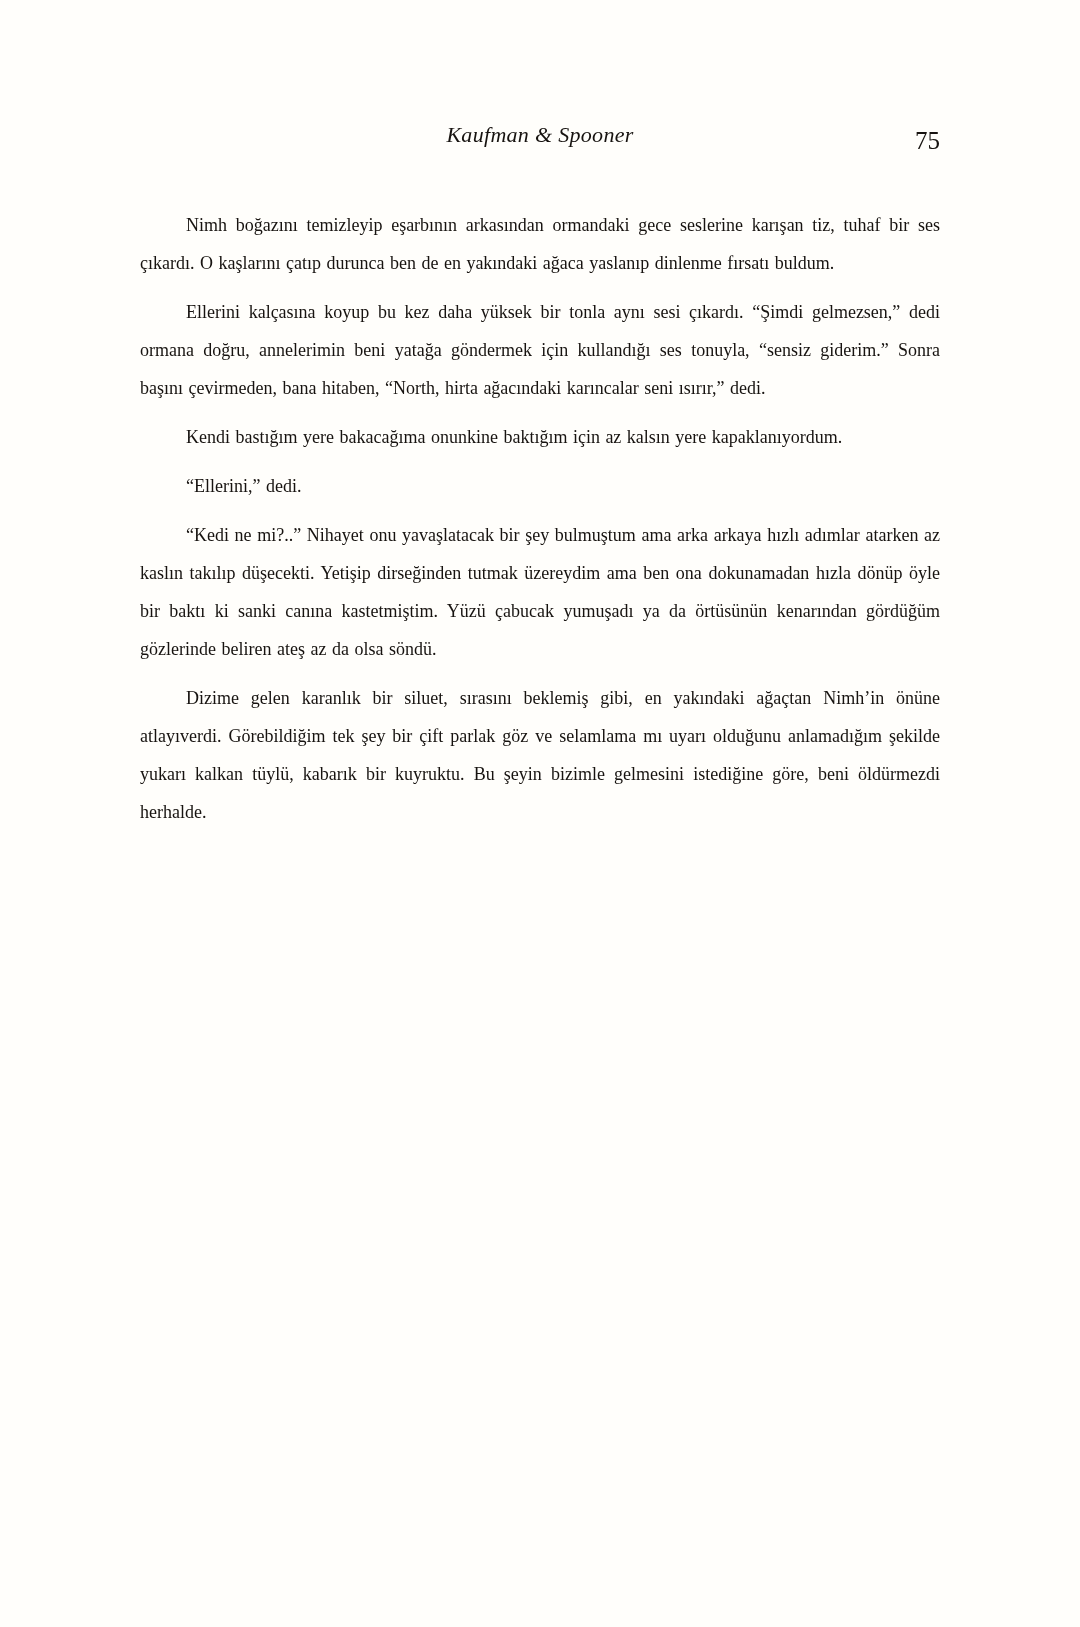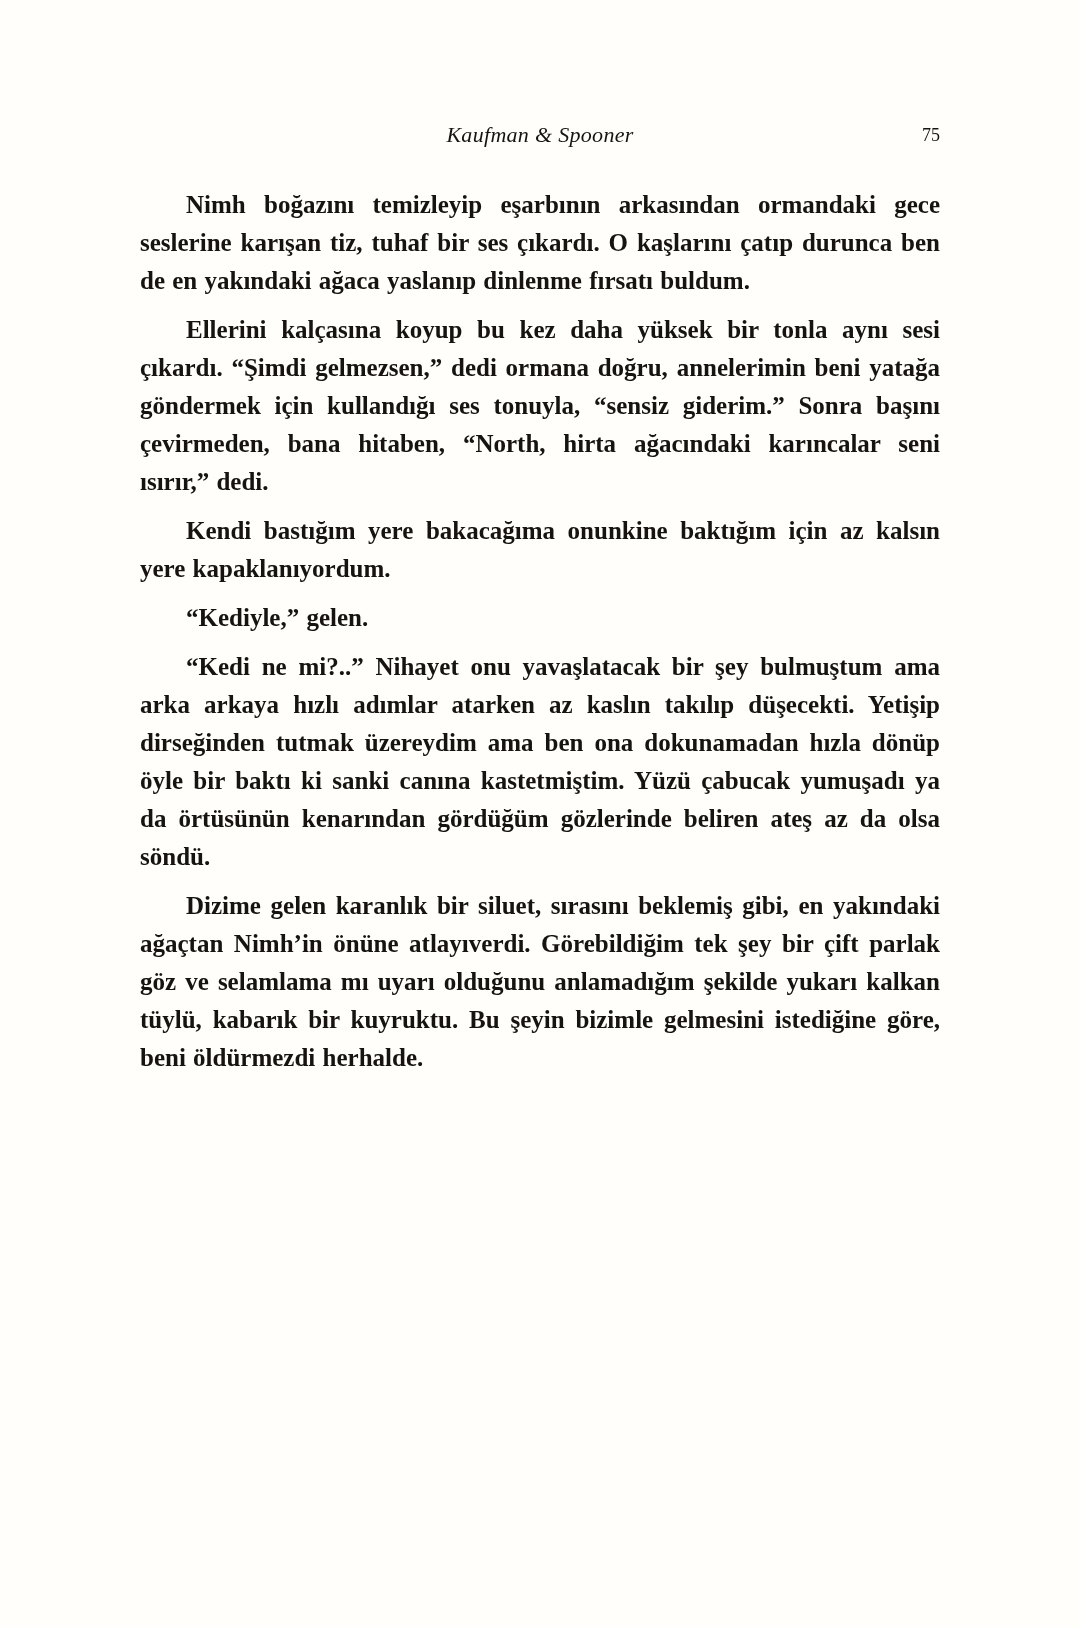--- a/index.html
+++ b/index.html
@@ -16,59 +16,58 @@
     background: #fffefb;
     box-sizing: border-box;
     padding: 120px 140px 60px 140px;
     font-family: "Liberation Serif", "DejaVu Serif", serif;
     color: #171310;
     overflow: hidden;
   }
   .page-header {
     position: relative;
     height: 30px;
-    margin-bottom: 36px;
+    margin-bottom: 56px;
     font-size: 22px;
     line-height: 30px;
   }
   .running-title {
     display: block;
     text-align: center;
     font-style: italic;
     letter-spacing: 0.3px;
   }
   .page-number {
     position: absolute;
     right: 0;
-    top: 0;
+    top: 6px;
     font-style: normal;
-    font-size: 18px;
+    font-size: 25px;
   }
   .page-body p {
     margin: 0 0 11px 0;
-    font-size: 25px;
+    font-size: 18px;
     line-height: 38px;
     text-align: justify;
     text-indent: 46px;
     word-spacing: 1px;
-    font-weight: bold;
   }
 </style>
 </head>
 <body>
 
 <div class="book-page">
 
   <div class="page-header">
     <span class="running-title">Kaufman &amp; Spooner</span>
     <span class="page-number">75</span>
   </div>
 
   <div class="page-body">
     <p>Nimh boğazını temizleyip eşarbının arkasından ormandaki gece seslerine karışan tiz, tuhaf bir ses çıkardı. O kaşlarını çatıp durunca ben de en yakındaki ağaca yaslanıp dinlenme fırsatı buldum.</p>
     <p>Ellerini kalçasına koyup bu kez daha yüksek bir tonla aynı sesi çıkardı. “Şimdi gelmezsen,” dedi ormana doğru, annelerimin beni yatağa göndermek için kullandığı ses tonuyla, “sensiz giderim.” Sonra başını çevirmeden, bana hitaben, “North, hirta ağacındaki karıncalar seni ısırır,” dedi.</p>
     <p>Kendi bastığım yere bakacağıma onunkine baktığım için az kalsın yere kapaklanıyordum.</p>
-    <p>“Kediyle,” gelen.</p>
+    <p>“Ellerini,” dedi.</p>
     <p>“Kedi ne mi?..” Nihayet onu yavaşlatacak bir şey bulmuştum ama arka arkaya hızlı adımlar atarken az kaslın takılıp düşecekti. Yetişip dirseğinden tutmak üzereydim ama ben ona dokunamadan hızla dönüp öyle bir baktı ki sanki canına kastetmiştim. Yüzü çabucak yumuşadı ya da örtüsünün kenarından gördüğüm gözlerinde beliren ateş az da olsa söndü.</p>
     <p>Dizime gelen karanlık bir siluet, sırasını beklemiş gibi, en yakındaki ağaçtan Nimh’in önüne atlayıverdi. Görebildiğim tek şey bir çift parlak göz ve selamlama mı uyarı olduğunu anlamadığım şekilde yukarı kalkan tüylü, kabarık bir kuyruktu. Bu şeyin bizimle gelmesini istediğine göre, beni öldürmezdi herhalde.</p>
   </div>
 
 </div>
 
 </body></html>

